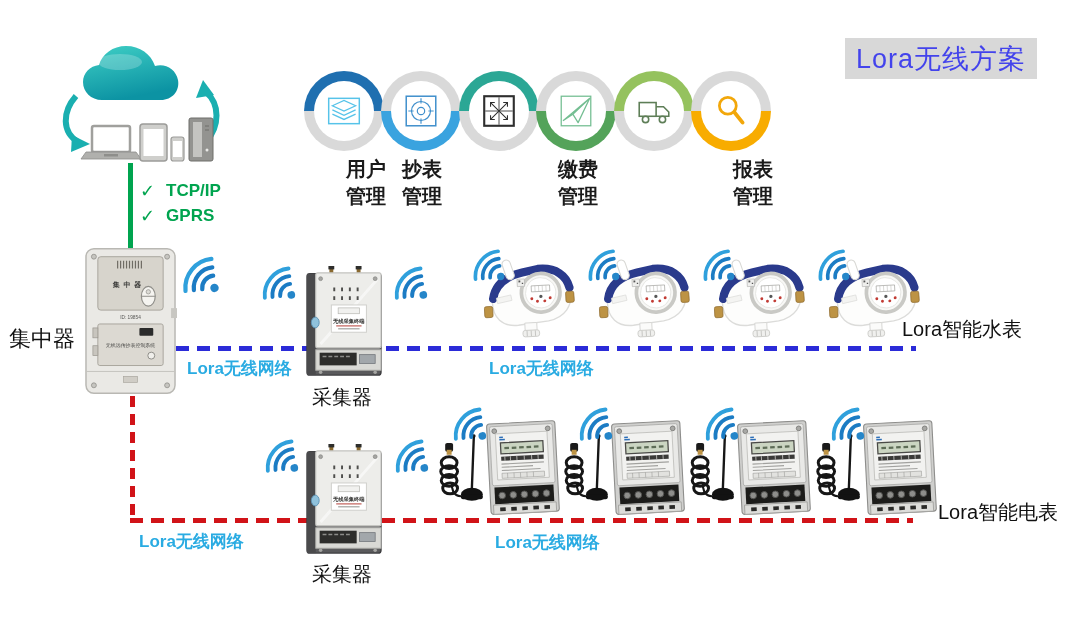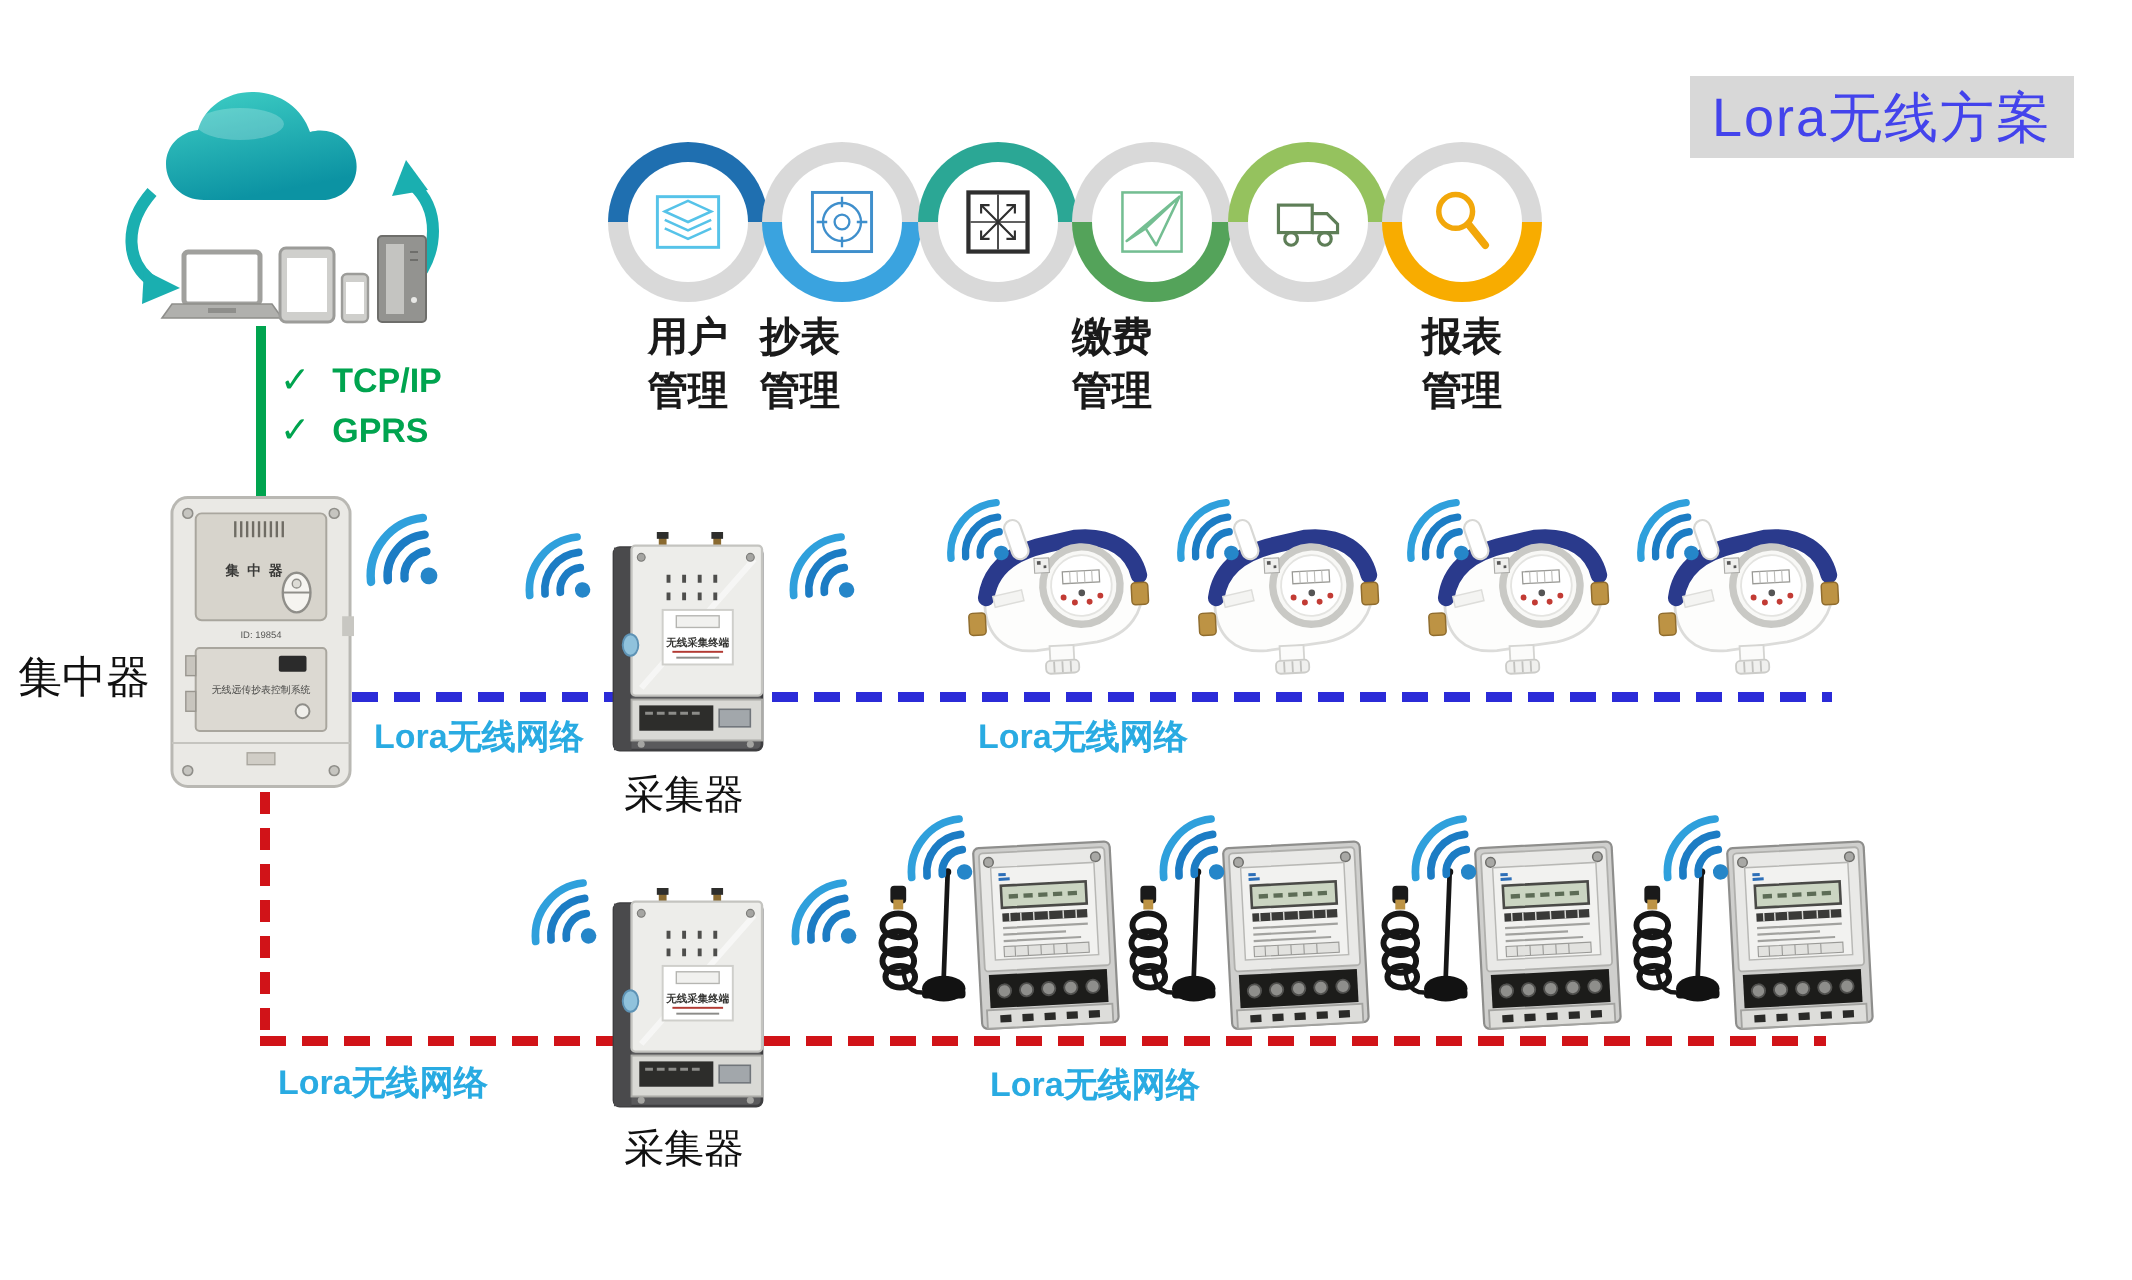--- a/index.html
+++ b/index.html
@@ -11,21 +11,21 @@
              display:flex;align-items:center;justify-content:center;}
   #title-box span{font-size:27px;letter-spacing:1px;}
 
   
   .ring{position:absolute;top:71px;width:80px;height:80px;border-radius:50%;}
   .ring::after{content:"";position:absolute;inset:10px;border-radius:50%;background:#fff;}
   .half-top{background:conic-gradient(from 270deg,var(--c) 0deg 180deg,#D9D9D9 180deg 360deg);}
   .half-bottom{background:conic-gradient(from 90deg,var(--c) 0deg 180deg,#D9D9D9 180deg 360deg);}
   .module-icon{position:absolute;top:92px;width:38px;height:38px;z-index:2;}
   .module-icon svg{width:38px;height:38px;display:block;}
-  .module-label{position:absolute;top:156px;width:84px;text-align:center;
+  .module-label{position:absolute;top:156px;width:84px;text-align:right;
                 font-size:20px;font-weight:700;color:#1a1a1a;line-height:27px;}
 
   
   .h-dash{position:absolute;height:5px;z-index:1;
           background:repeating-linear-gradient(90deg,var(--c) 0 13px,transparent 13px 21px);}
   .v-dash{position:absolute;width:5px;z-index:1;
           background:repeating-linear-gradient(180deg,var(--c) 0 11px,transparent 11px 18px);}
   .net-label{position:absolute;font-size:17px;z-index:3;font-weight:bold;}
   .black-label{position:absolute;font-size:20px;color:#111;z-index:3;white-space:nowrap;}
   #concentrator-label{font-size:22px;margin-top:12px;}
@@ -355,20 +355,21 @@
   <div class="wifi" style="left:699px;top:247px;width:40px;height:40px">
     <svg viewBox="0 0 60 60">
         <use href="#sym-wifi"></use>
       </svg>
   </div>
   <div class="wifi" style="left:814px;top:247px;width:40px;height:40px">
     <svg viewBox="0 0 60 60">
         <use href="#sym-wifi"></use>
       </svg>
   </div>
+  <div class="black-label" style="left:902px;top:316px">Lora智能水表</div>
 
   <div class="v-dash" style="left: 130px; top: 396px; height: 124px; --c: #D11318;"></div>
   <div class="h-dash" style="left: 130px; top: 518px; width: 783px; --c: #D11318;"></div>
   <div class="net-label" style="left: 139px; top: 530px; color: rgb(41, 171, 226);">Lora无线网络</div>
   <div class="net-label" style="left: 495px; top: 531px; color: rgb(41, 171, 226);">Lora无线网络</div>
 
   <div class="dev collector" style="left:299px;top:444px">
     <svg viewBox="0 0 92 116">
         <use href="#sym-collector"></use>
       </svg>
@@ -438,14 +439,15 @@
   <div class="wifi" style="left:701px;top:405px;width:42px;height:42px">
     <svg viewBox="0 0 60 60">
         <use href="#sym-wifi"></use>
       </svg>
   </div>
   <div class="wifi" style="left:827px;top:405px;width:42px;height:42px">
     <svg viewBox="0 0 60 60">
         <use href="#sym-wifi"></use>
       </svg>
   </div>
+  <div class="black-label" style="left:938px;top:499px">Lora智能电表</div>
 
 </div>
 
 </body></html>

